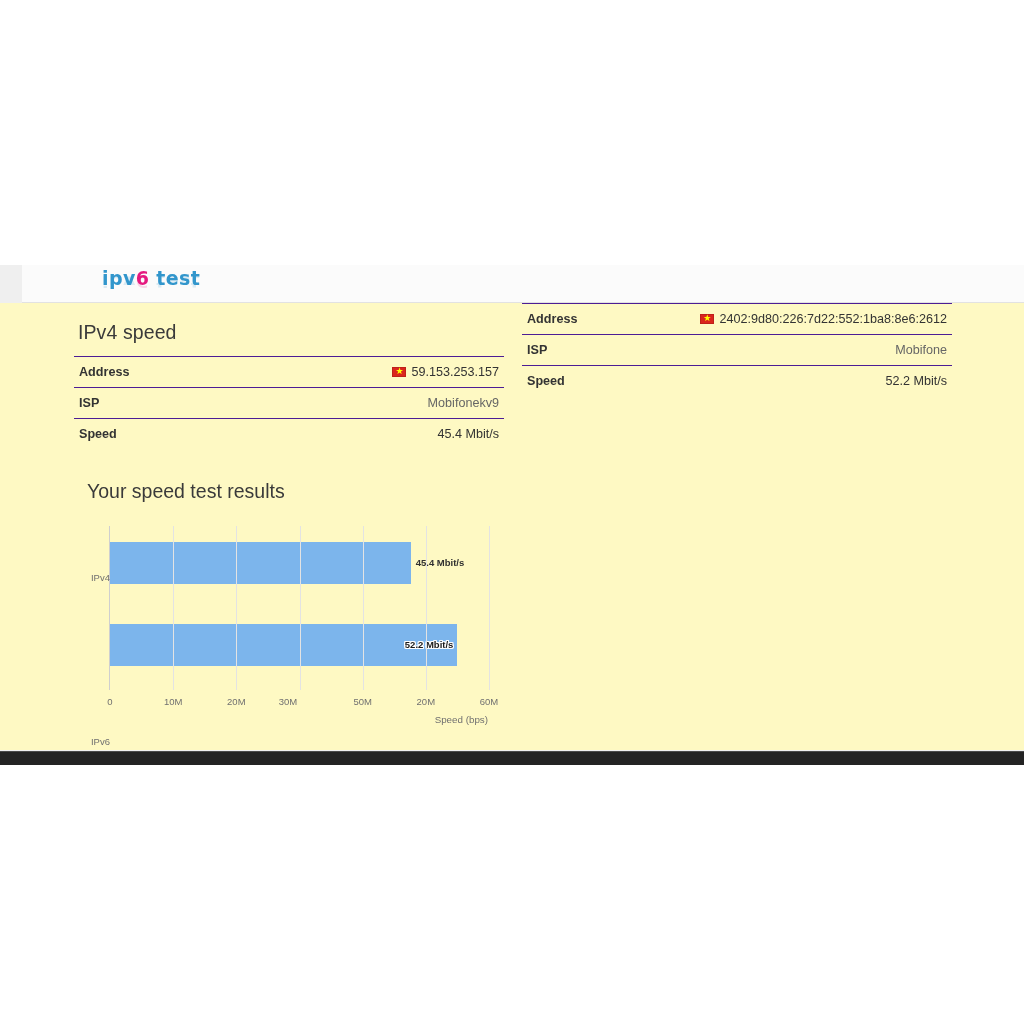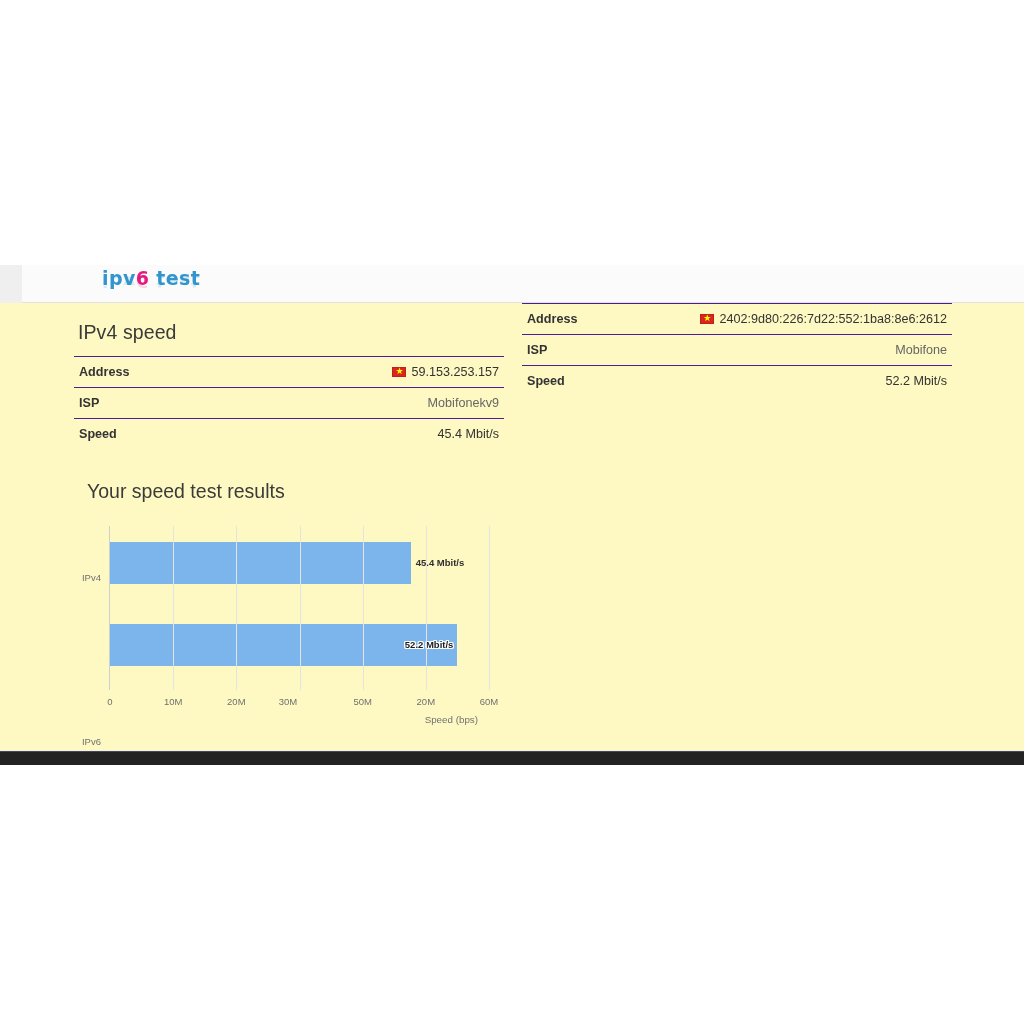--- a/index.html
+++ b/index.html
@@ -219,38 +219,37 @@
   .bar-label.outside { left: calc(100% + 5px); top: 15px; }
   .bar-label.inside {
     right: 4px; top: 15px;
     color: #1b1b1b;
     text-shadow: -1px -1px 0 #fff, 1px -1px 0 #fff, -1px 1px 0 #fff, 1px 1px 0 #fff,
                  0 -1px 0 #fff, 0 1px 0 #fff, -1px 0 0 #fff, 1px 0 0 #fff;
   }
   .ytick {
     position: absolute;
     right: 100%;
-    margin-right: 9px;
     font-size: 9.5px;
     color: #707070;
     white-space: nowrap;
   }
   .ytick.ipv4 { top: 30px; }
   .ytick.ipv6 { top: 112px; }
   .xtick {
     position: absolute;
     top: 170px;
     font-size: 9.5px;
     color: #707070;
     transform: translateX(-50%);
     white-space: nowrap;
   }
   #axis-caption {
     position: absolute;
-    right: 16px;
+    right: 6px;
     top: 188px;
     font-size: 9.8px;
     color: #707070;
     margin-left: 36px;
   }
 
   
   #share-button {
     position: absolute;
     left: 522px;

